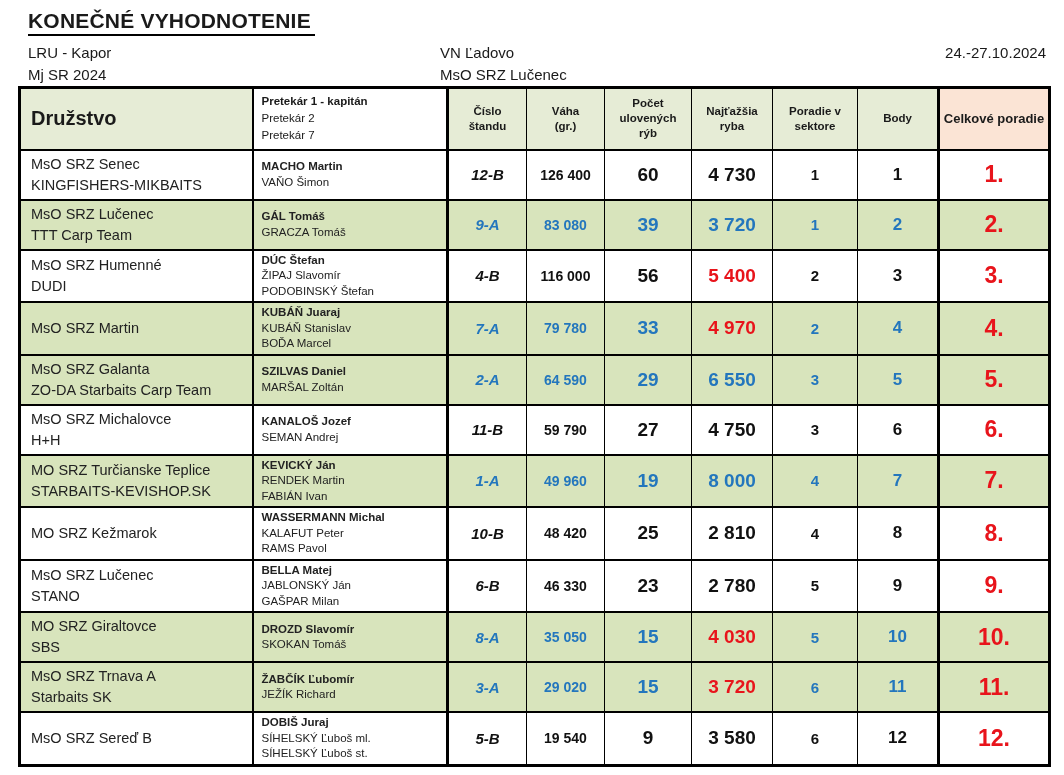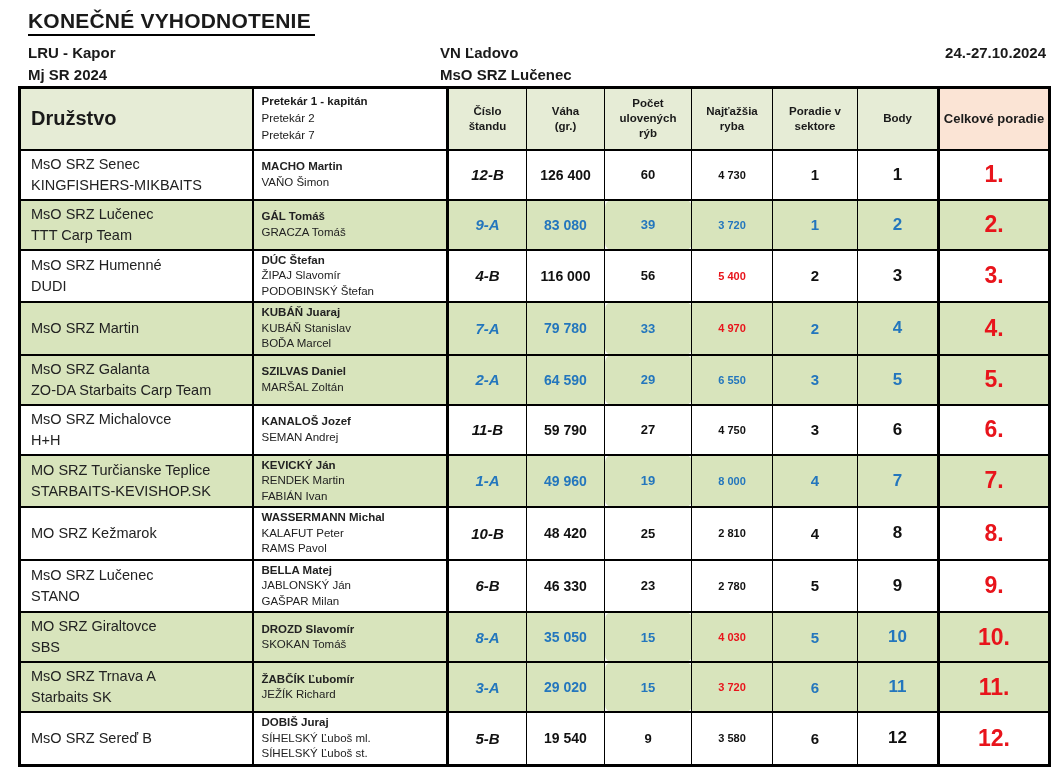--- a/index.html
+++ b/index.html
@@ -29,21 +29,21 @@
     letter-spacing: 0.2px;
     border-bottom: 2.5px solid #000;
     padding: 0 4px 1px 0;
   }
   .info-band {
     position: relative;
     margin: 6px 0 0 18px;
     width: 1030px;
     height: 44px;
     font-size: 15px;
-    font-weight: bold;
+    font-weight: normal;
   }
   .info-left   { position: absolute; left: 10px;  top: 0; }
   .info-center { position: absolute; left: 422px; top: 0; }
   .info-date   { position: absolute; right: 2px;  top: 0; }
   .info-band div { line-height: 22px; }
 
   
   table.results {
     margin-left: 18px;
     width: 1030px;
@@ -96,22 +96,22 @@
   td.team-cell { padding-left: 10px; text-align: left; margin-top: 16px; }
   .team-line { font-size: 14.5px; line-height: 21px; color: #222; }
   .team-line.b { font-weight: normal; }
   td.comp-cell { padding: 2px 0 2px 8px; text-align: left; }
   .comp-line { font-size: 11.5px; line-height: 15.5px; color: #222; }
   .comp-line.b { font-weight: bold; }
 
   td.num { text-align: center; font-weight: bold; color: #111; }
   td.stand-cell  { font-size: 15px; font-style: italic; }
   td.weight-cell { font-size: 14px; }
-  td.count-cell  { font-size: 13px; border-radius: 7px; }
-  td.big-cell    { font-size: 11px; }
+  td.count-cell  { font-size: 19px; }
+  td.big-cell    { font-size: 19px; }
   td.sector-cell { font-size: 15px; }
   td.points-cell { font-size: 17px; }
   tr.num-blue td.num { color: var(--blue); }
   td.c-red  { color: var(--red) !important; }
   td.c-blue { color: var(--blue) !important; }
   td.rank-cell {
     text-align: center;
     font-size: 23px; font-weight: bold;
     color: var(--red) !important;
   }

